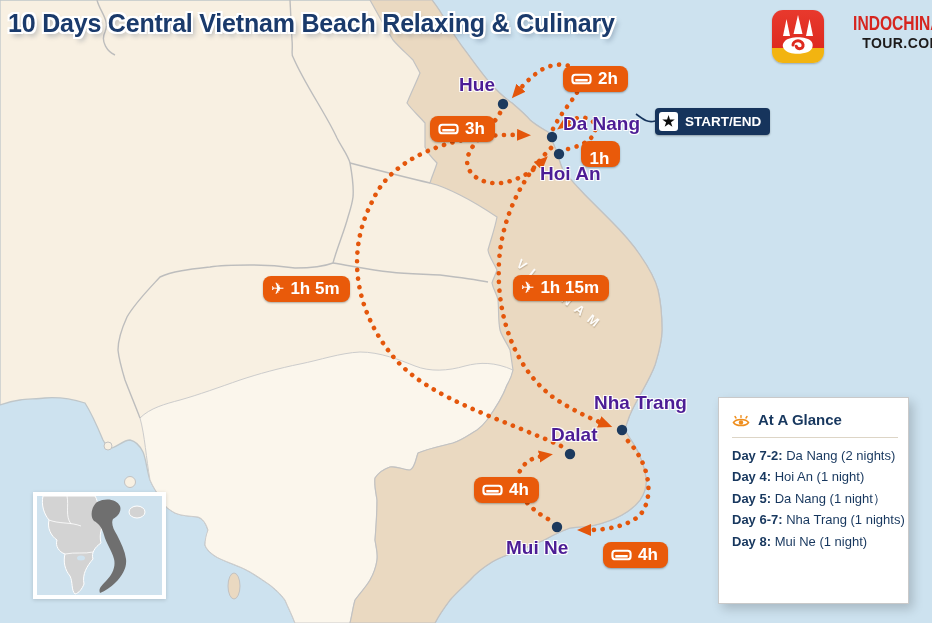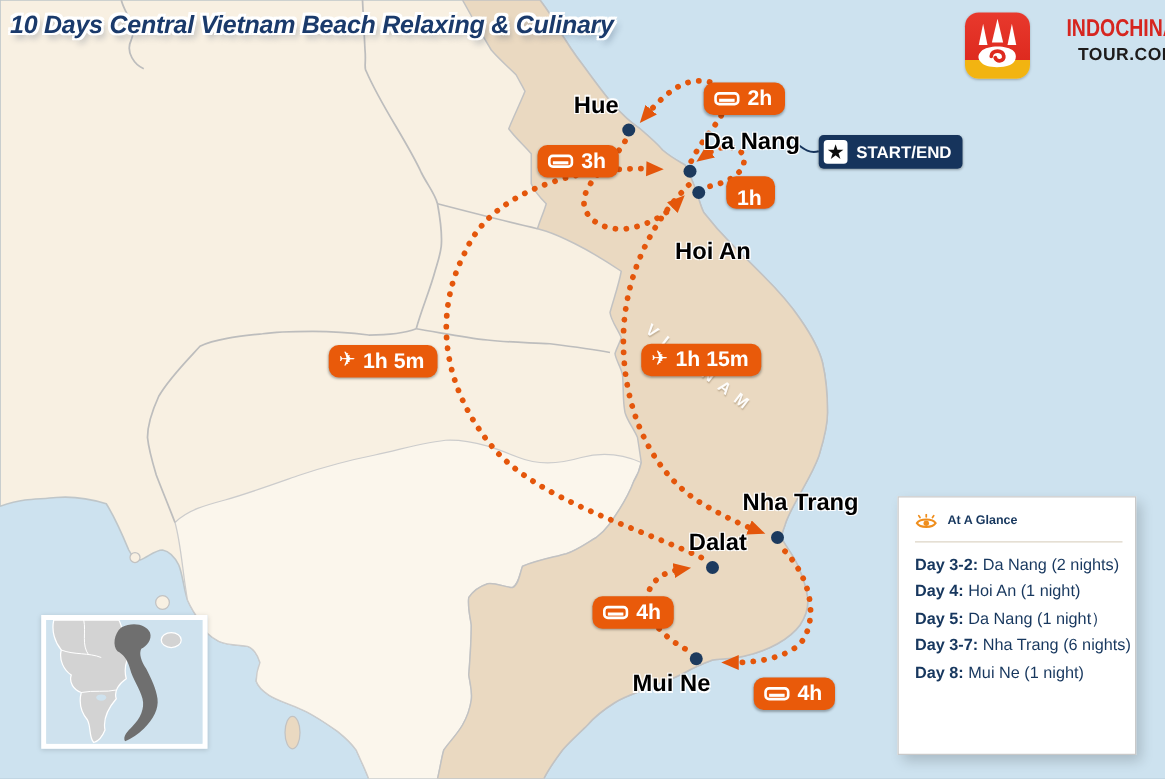--- a/index.html
+++ b/index.html
@@ -6,45 +6,44 @@
   *{box-sizing:border-box;}
   .stage{
     position:relative;width:932px;height:623px;overflow:hidden;
     font-family:"Liberation Sans",sans-serif;background:#cde2ef;
   }
   .stage svg.base{position:absolute;left:0;top:0;}
 
   
   .title{
     position:absolute;left:8px;top:9px;margin:0;
-    font-size:20px;font-weight:bold;color:#1a3a6b;letter-spacing:-.2px;
+    font-size:25px;font-weight:bold;color:#1a3a6b;letter-spacing:-.2px;
     text-shadow:-2px -2px 0 #fff,2px -2px 0 #fff,-2px 2px 0 #fff,2px 2px 0 #fff,
                 0 -2px 0 #fff,0 2px 0 #fff,-2px 0 0 #fff,2px 0 0 #fff,
                 3px 4px 5px rgba(30,50,80,.35);
     white-space:nowrap;
-    font-style:italic;
   }
 
   
   .logo{position:absolute;left:772px;top:10px;display:flex;gap:7px;align-items:flex-start;}
   .logo-icon{width:52px;height:53px;border-radius:11px;overflow:hidden;position:relative;
     background:linear-gradient(180deg,#e8392d 0%,#de2a1f 72%,#f2b411 72%,#f2b411 100%);
     box-shadow:0 1px 2px rgba(0,0,0,.25);}
   .logo-text{display:flex;flex-direction:column;align-items:flex-end;padding-top:3px;}
   .logo-name{color:#d6251f;font-weight:bold;font-size:19.5px;line-height:20px;
     transform:scaleX(.8);transform-origin:100% 0;white-space:nowrap;}
   .logo-domain{color:#1d1b1b;font-weight:bold;font-size:14px;letter-spacing:.4px;margin-top:2px;}
 
   
-  .city{position:absolute;font-size:19px;font-weight:bold;color:#000000;white-space:nowrap;
+  .city{position:absolute;font-size:19px;font-weight:bold;color:#4c1d95;white-space:nowrap;
     text-shadow:-1px -1px 0 rgba(255,255,255,.9),1px -1px 0 rgba(255,255,255,.9),
                 -1px 1px 0 rgba(255,255,255,.9),1px 1px 0 rgba(255,255,255,.9);}
   .city.hue{left:443px;top:74px;width:52px;text-align:right;}
-  .city.danang{left:563px;top:103px;}
-  .city.hoian{left:540px;top:163px;margin-top:28px;}
+  .city.danang{left:563px;top:113px;}
+  .city.hoian{left:540px;top:163px;}
   .city.nhatrang{left:594px;top:392px;}
   .city.dalat{left:551px;top:424px;}
   .city.muine{left:506px;top:537px;}
 
   .vn-label{position:absolute;left:523px;top:256px;transform:rotate(38deg);transform-origin:0 0;
     color:rgba(255,255,255,.95);font-size:13px;font-weight:bold;letter-spacing:7px;white-space:nowrap;
     text-shadow:1px 1px 1px rgba(120,100,70,.35);}
 
   
   .badge{position:absolute;display:flex;align-items:center;gap:6px;height:26px;
@@ -65,21 +64,21 @@
   .startend{position:absolute;left:655px;top:108px;height:27px;display:flex;align-items:center;gap:7px;
     background:#16345c;border-radius:4px;color:#fff;font-weight:bold;font-size:13.5px;
     padding:3px 9px 3px 4px;box-shadow:0 1px 2px rgba(0,0,0,.3);}
   .starbox{width:19px;height:19px;background:#fff;border-radius:3px;color:#0d0d0d;
     font-size:14px;line-height:19px;text-align:center;}
 
   
   .glance{position:absolute;left:718px;top:397px;width:191px;height:207px;background:#fff;
     border:1px solid #c9c9c9;box-shadow:4px 5px 10px rgba(0,0,0,.18);
     padding:13px 10px 8px 13px;}
-  .glance-head{display:flex;align-items:flex-start;gap:8px;font-size:10px;font-weight:bold;color:#17375e;}
+  .glance-head{display:flex;align-items:flex-end;gap:8px;font-size:15px;font-weight:bold;color:#17375e;}
   .glance-div{border:none;border-top:1px solid #ddd5c6;margin:9px 0 7px;}
   .glance-item{font-size:13px;color:#17375e;line-height:21.4px;white-space:nowrap;}
   .glance-item b{font-weight:bold;}
 
   
   .inset{position:absolute;left:33px;top:492px;width:133px;height:107px;
     border:4px solid #fff;background:#cfe2ee;box-shadow:0 1px 4px rgba(0,0,0,.15);}
   .inset svg{display:block;}
 </style>
 </head>
@@ -264,24 +263,24 @@
   <div class="glance">
     <div class="glance-head">
       <svg width="18" height="13" viewBox="0 0 18 13">
         <path d="M1.5,7.5 C4,3.5 14,3.5 16.5,7.5 C14,11.5 4,11.5 1.5,7.5 Z" fill="#fff" stroke="#ef8e1d" stroke-width="1.6"></path>
         <circle cx="9" cy="7.5" r="2.2" fill="#ef8e1d"></circle>
         <path d="M4,3 L3,1.5 M9,2.4 L9,0.6 M14,3 L15,1.5" stroke="#ef8e1d" stroke-width="1.4" stroke-linecap="round"></path>
       </svg>
       <span>At A Glance</span>
     </div>
     <hr class="glance-div">
-    <div class="glance-item"><b>Day 3-2:</b> <span>Da Nang (2 nights)</span></div>
+    <div class="glance-item"><b>Day 7-2:</b> <span>Da Nang (2 nights)</span></div>
     <div class="glance-item"><b>Day 4:</b> <span>Hoi An (1 night)</span></div>
     <div class="glance-item"><b>Day 5:</b> <span>Da Nang (1 night）</span></div>
-    <div class="glance-item"><b>Day 3-7:</b> <span>Nha Trang (6 nights)</span></div>
+    <div class="glance-item"><b>Day 6-7:</b> <span>Nha Trang (1 nights)</span></div>
     <div class="glance-item"><b>Day 8:</b> <span>Mui Ne (1 night)</span></div>
   </div>
 
   <div class="inset">
     <svg width="125" height="99" viewBox="0 0 125 99">
       <rect x="0" y="0" width="125" height="99" fill="#cfe2ee"></rect>
       <path fill="#d3d3d3" stroke="#ffffff" stroke-width="1" d="M6,0 L58,0 C62,6 60,14 64,20 L69,25 C64,31 62,39 64,47 C58,51 54,57 56,63 C50,70 45,78 47,88
            C45,93 42,97 38,98 C34,94 36,86 33,80 C28,74 26,66 28,58 C22,56 18,50 20,44 C14,40 10,32 12,24 C7,18 4,9 6,0 Z"></path>
       <path fill="none" stroke="#ffffff" stroke-width="0.8" d="M30,0 C32,10 28,20 34,28 M12,24 C22,28 34,26 44,30 M28,58 C38,56 48,58 56,56"></path>
       <ellipse cx="100" cy="16" rx="8" ry="6" fill="#d3d3d3" stroke="#fff" stroke-width="1"></ellipse>

